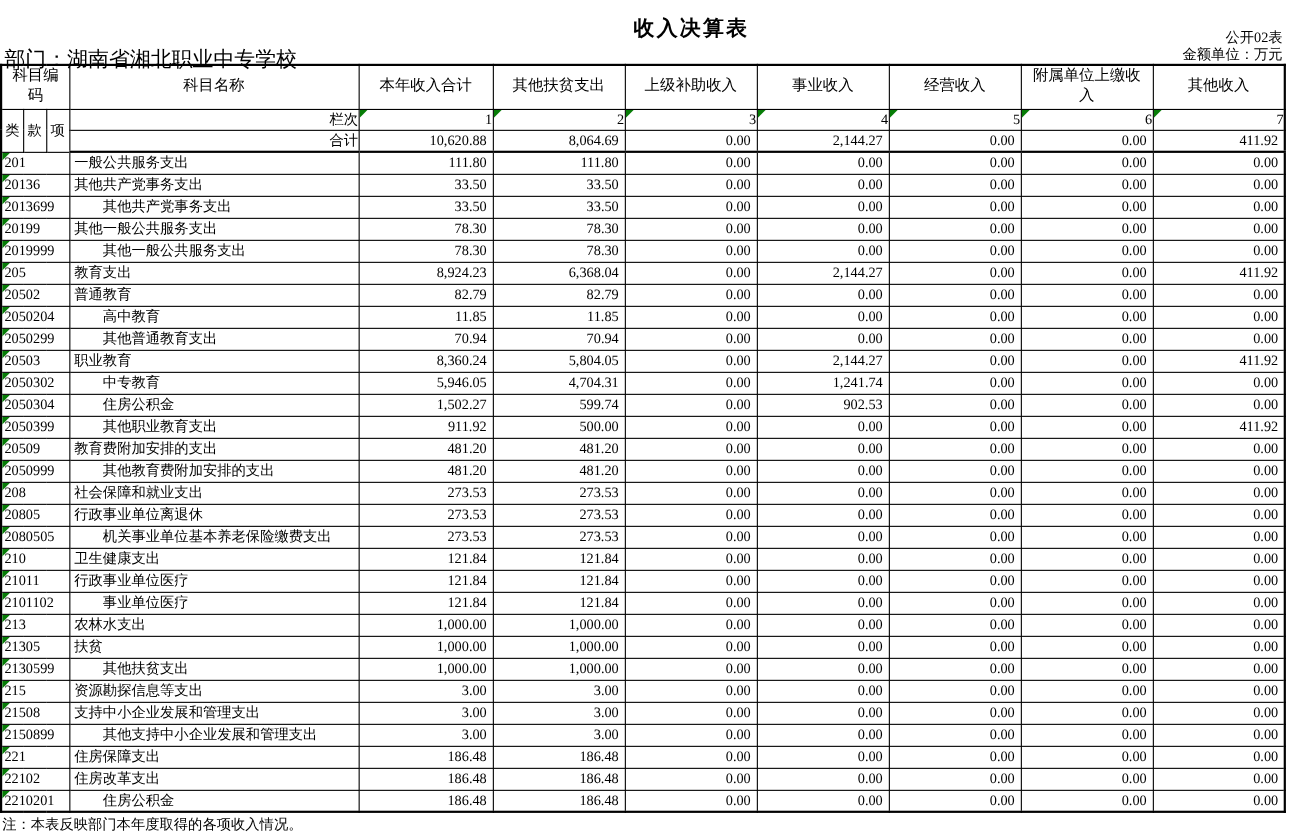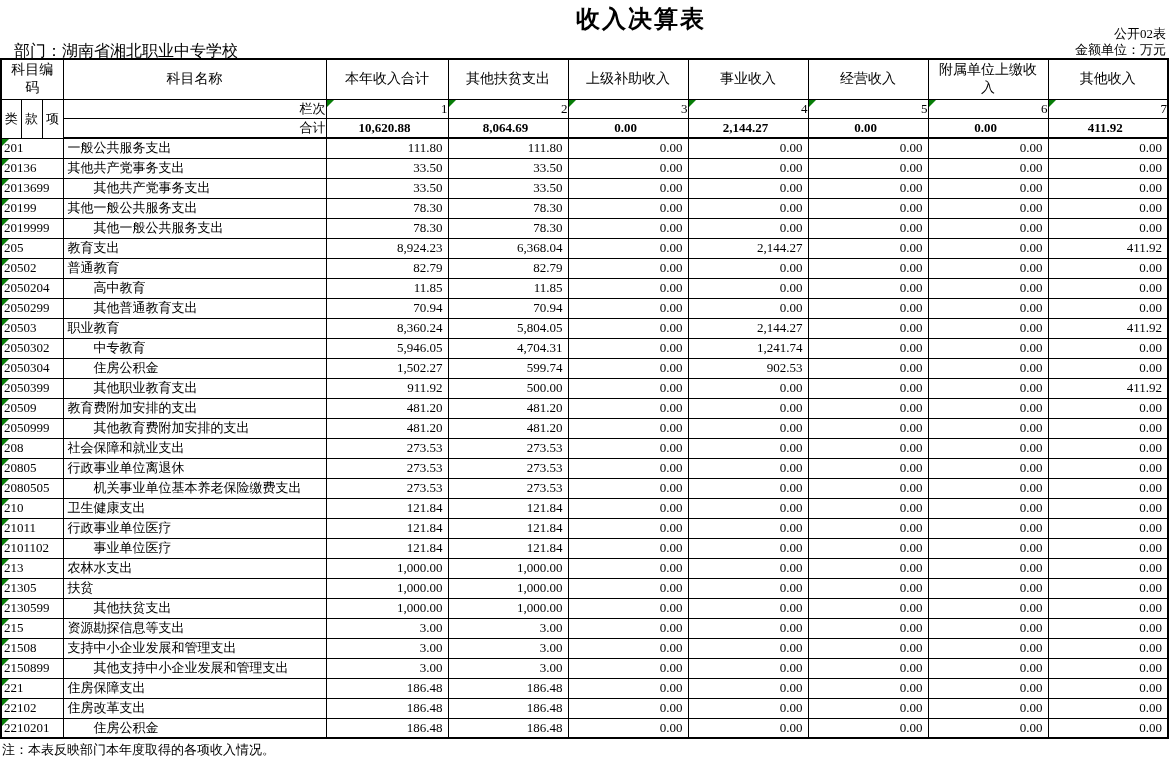--- a/index.html
+++ b/index.html
@@ -4,25 +4,25 @@
 <style>
   html, body { margin: 0; padding: 0; background: #ffffff; }
   body {
     width: 1172px; height: 757px;
     font-family: "Liberation Serif", "DejaVu Serif", serif;
     color: #000;
   }
   .sheet { position: relative; width: 1172px; height: 757px; overflow: hidden; }
 
   .title {
-    position: absolute; top: 3px; left: 576px;
-    font-size: 24px; font-weight: bold; letter-spacing: 2px;
+    position: absolute; top: 13px; left: 576px;
+    font-size: 19px; font-weight: bold; letter-spacing: 2px;
     white-space: nowrap;
   }
-  .dept  { position: absolute; top: 41px; left: 14px;  font-size: 16px; white-space: nowrap; }
+  .dept  { position: absolute; top: 41px; left: 4px;  font-size: 19px; white-space: nowrap; }
   .form-no { position: absolute; top: 25px; right: 6px; font-size: 13px; white-space: nowrap; }
   .unit  { position: absolute; top: 41px; right: 6px; font-size: 13px; white-space: nowrap; }
 
   table.report {
     position: absolute; top: 58px; left: 0;
     width: 1167px;
     border-collapse: collapse; table-layout: fixed;
     border: 2px solid #000;
   }
   .report th, .report td {
@@ -37,21 +37,21 @@
   tr.h1 th { font-size: 14px; text-align: center; padding: 0 8px; line-height: 18px; }
   tr.h2 { height: 19px; }
   tr.h3 { height: 20px; }
   th.sub { font-size: 13px; text-align: center; }
   td.center { text-align: right; font-size: 13px; position: relative; white-space: nowrap; }
   tr.h3 td { border-bottom: 2px solid #000; margin-top: 11px; }
   td.num {
     text-align: right; font-size: 13px;
     padding-right: 5px; white-space: nowrap;
   }
-  td.num.bold { font-weight: bold; text-align: center; }
+  td.num.bold { font-weight: normal; }
   tbody tr { height: 20px; }
   td.code {
     text-align: left; font-size: 13px;
     padding-left: 2px; position: relative; white-space: nowrap;
   }
   td.name { text-align: left; font-size: 13px; padding-left: 4px; white-space: nowrap; }
   td.name.indent { padding-left: 30px; }
   .tri {
     position: absolute; top: 0; left: 0;
     width: 0; height: 0;

